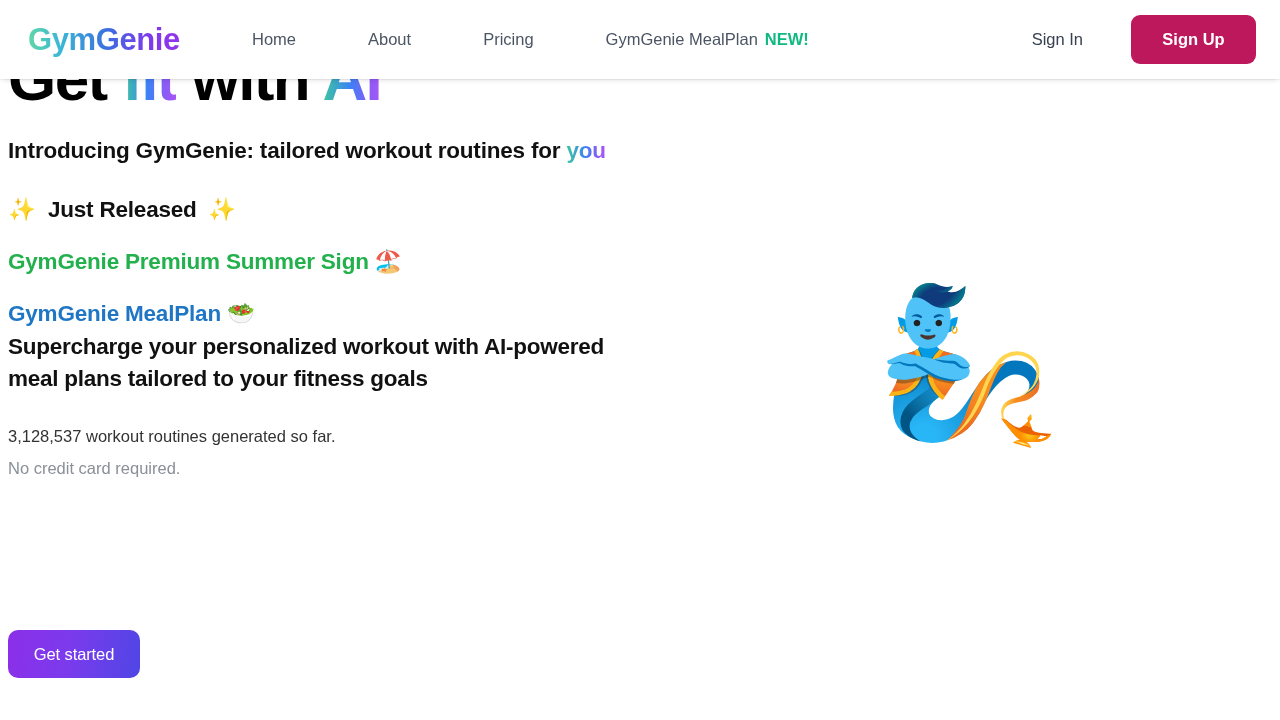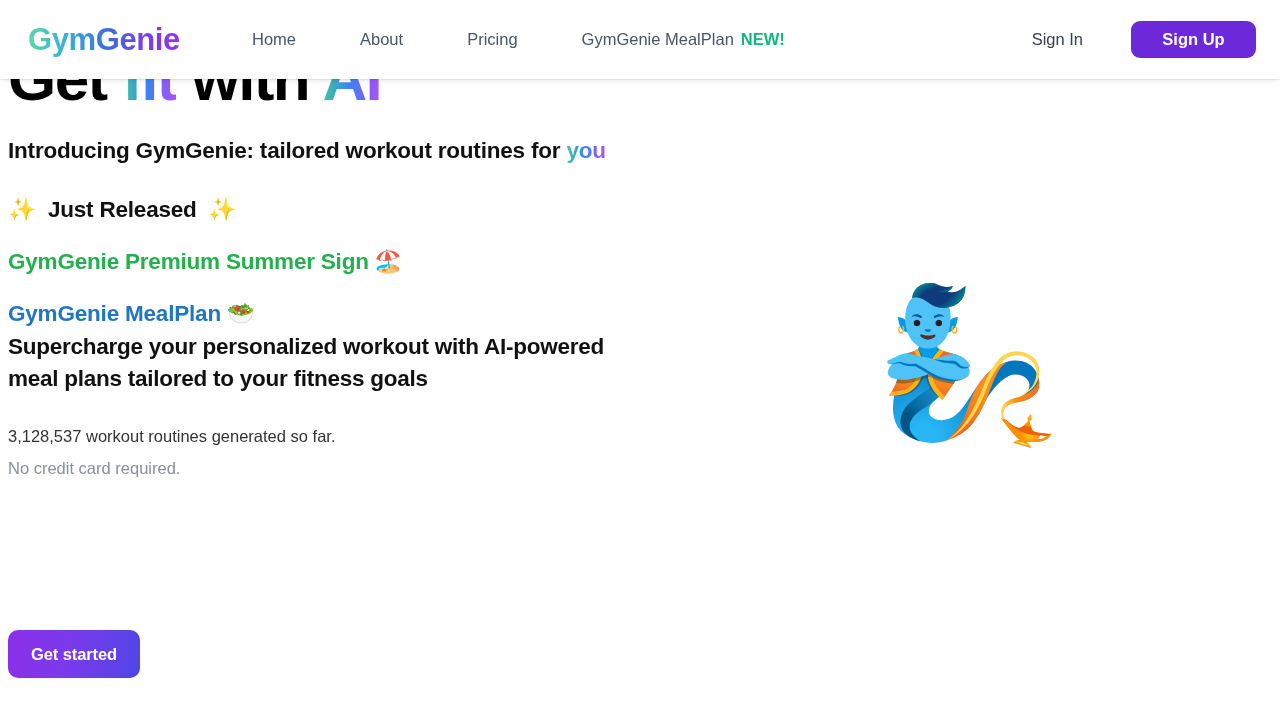--- a/index.html
+++ b/index.html
@@ -40,21 +40,21 @@
     color: transparent;
     cursor: pointer;
     white-space: nowrap;
   }
 
   #primary-nav {
     position: absolute;
     left: 252px;
     display: flex;
     align-items: center;
-    gap: 0;
+    gap: 8px;
   }
   .nav-link {
     font-size: 16.5px;
     color: #4b5563;
     text-decoration: none;
     cursor: pointer;
     white-space: nowrap;
     padding: 4px 0;
     margin-right: 64px;
   }
@@ -76,28 +76,28 @@
   }
   #sign-in-link {
     font-size: 16.5px;
     color: #374151;
     text-decoration: none;
     cursor: pointer;
     margin-right: 32px;
     white-space: nowrap;
   }
   #sign-up-button {
-    background: #6d28d9;
+    background: #be185d;
     color: #ffffff;
     font-size: 16.5px;
     font-weight: 700;
     border: none;
     border-radius: 9px;
     padding: 0 24px;
-    height: 37px;
+    height: 49px;
     min-width: 125px;
     cursor: pointer;
     font-family: inherit;
     white-space: nowrap;
   }
 
   
   #hero {
     position: absolute;
     top: 0; left: 0;
@@ -199,21 +199,21 @@
     position: absolute;
     left: 8px;
     top: 630px;
     width: 132px;
     height: 48px;
     border: none;
     border-radius: 10px;
     background: linear-gradient(100deg, #8b2fe8 0%, #7c3aed 45%, #4f46e5 100%);
     color: #ffffff;
     font-size: 16.5px;
-    font-weight: 700;
+    font-weight: 400;
     font-family: inherit;
     cursor: pointer;
     letter-spacing: -0.1px;
   }
 
   #hero-illustration {
     position: absolute;
     left: 888px;
     top: 284px;
     width: 160px;

